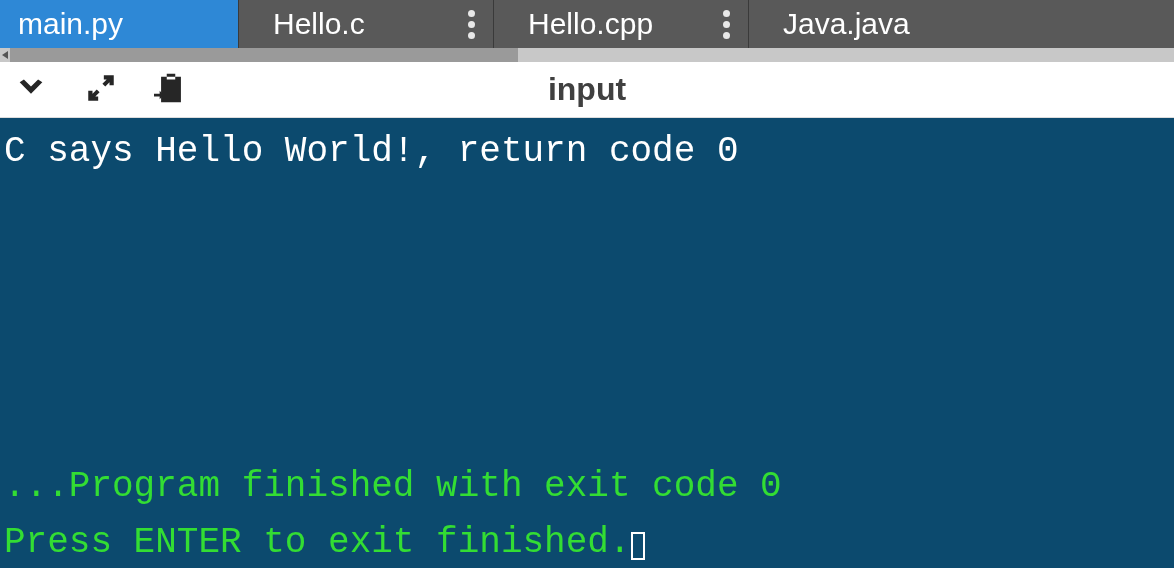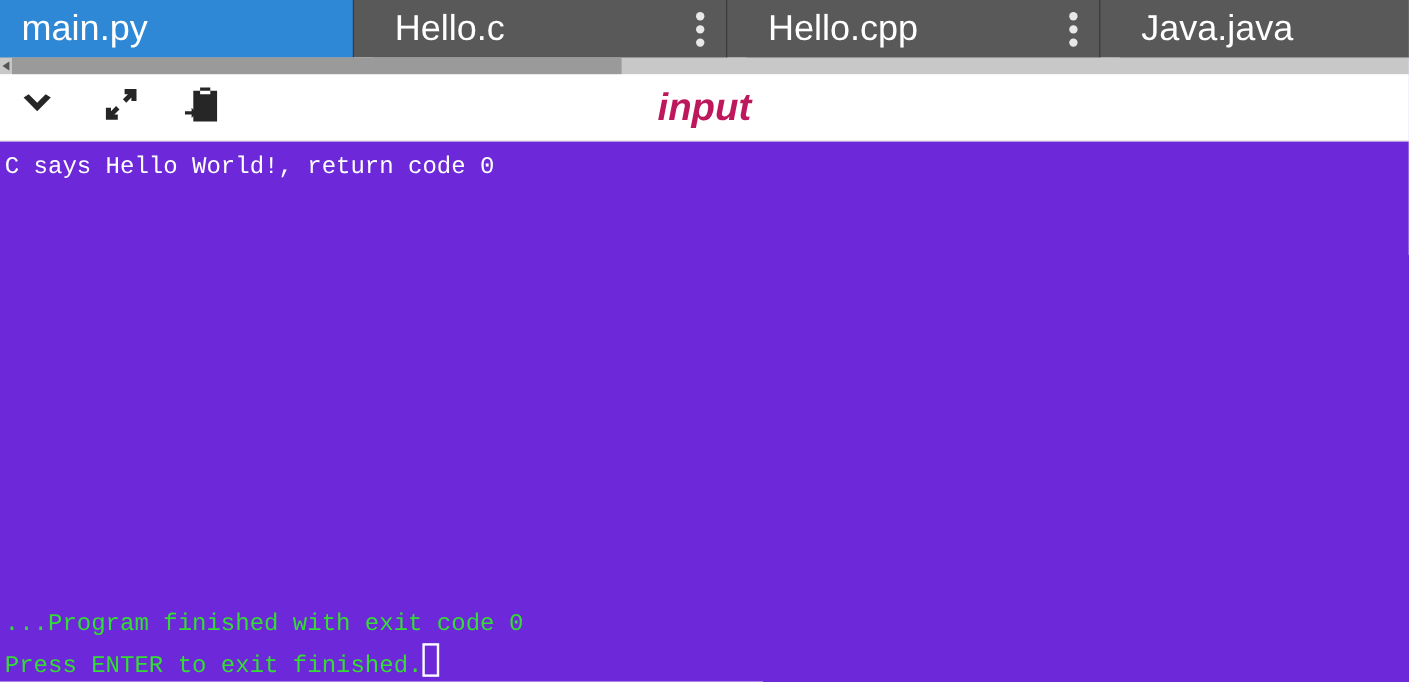--- a/index.html
+++ b/index.html
@@ -39,21 +39,21 @@
     .tab.inactive {
       background: #595959;
       margin-left: 16px;
     }
 
     .tab-label {
       flex: 1;
     }
 
     .tab-wide {
-      width: 295px;
+      width: 239px;
     }
 
     .tab-menu-icon {
       margin-left: auto;
       padding-left: 40px;
       display: flex;
       flex-direction: column;
       gap: 4px;
       align-items: center;
       justify-content: center;
@@ -106,33 +106,32 @@
       gap: 36px;
       align-items: center;
     }
 
     .toolbar-title {
       position: absolute;
       left: 50%;
       transform: translateX(-50%);
       font-size: 32px;
       font-weight: bold;
-      color: #be185d;
-      font-style: italic;
+      color: #404040;
     }
 
     .icon {
       fill: #262626;
     }
 
     .console {
-      background: #6d28d9;
+      background: #0c4a6e;
       color: #fff;
       font-family: "Courier New", monospace;
-      font-size: 20px;
+      font-size: 36px;
       padding: 6px 4px 0 4px;
       height: calc(568px - 48px - 14px - 56px);
       line-height: 1.55;
       position: relative;
     }
 
     .console-line {
       white-space: pre;
     }
 

